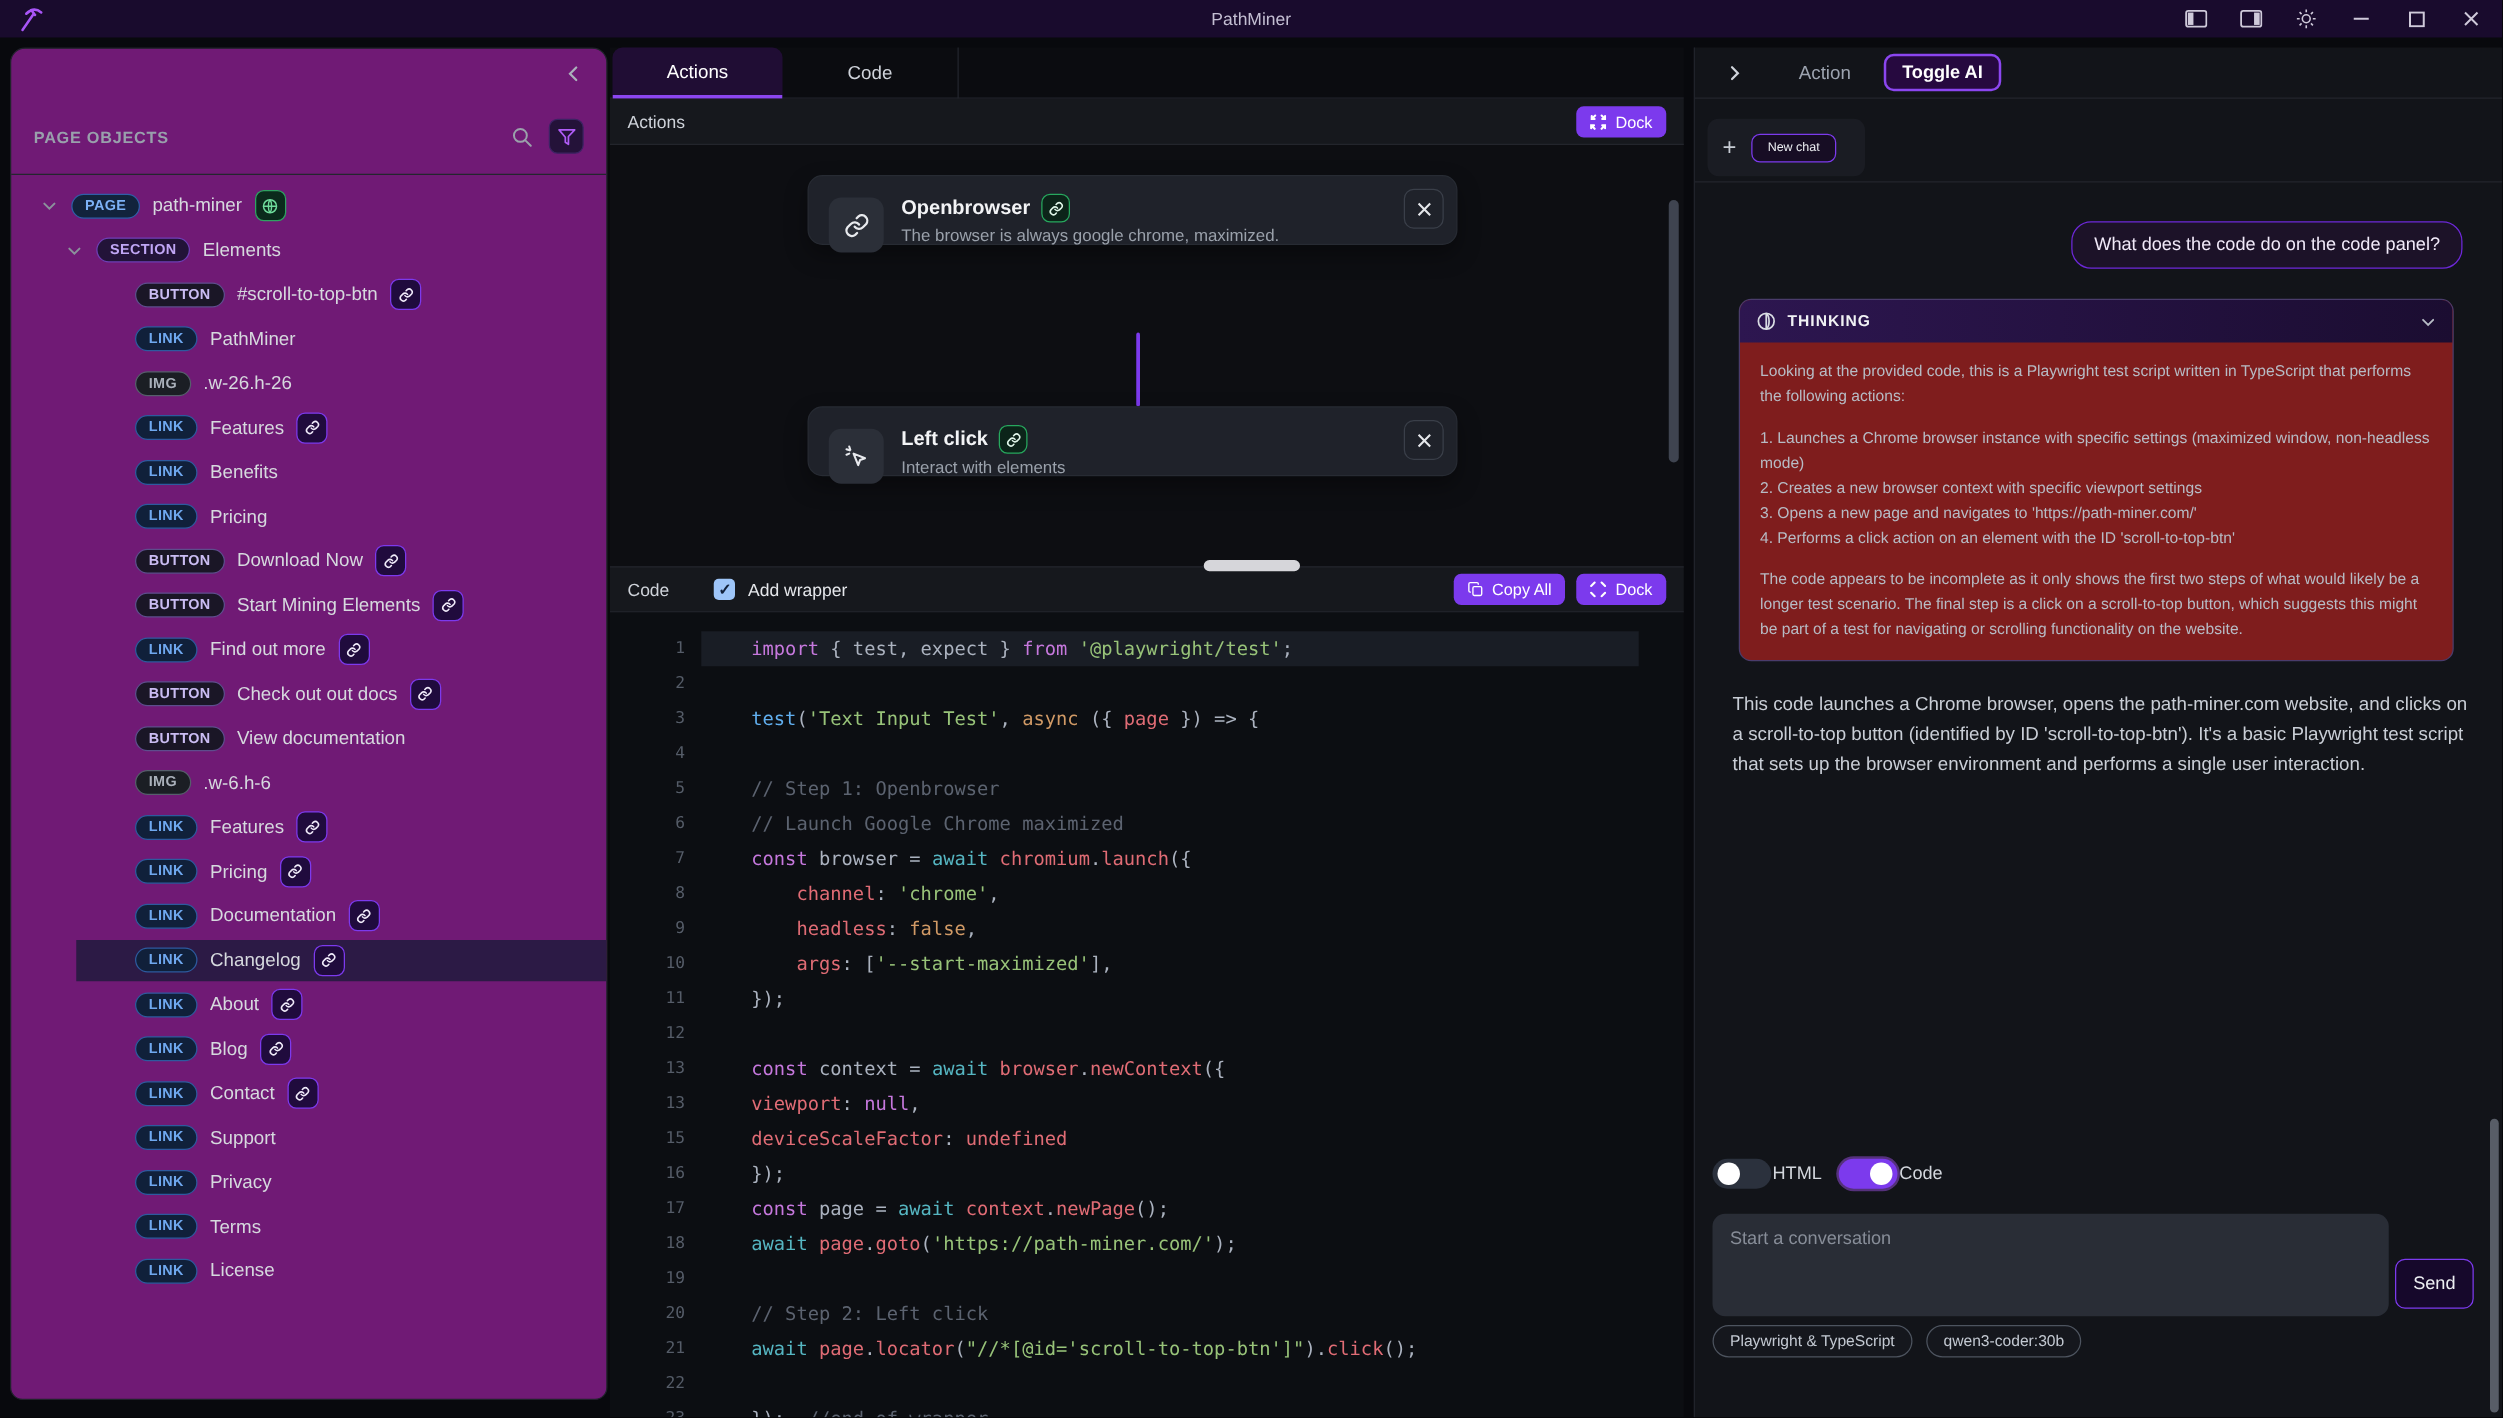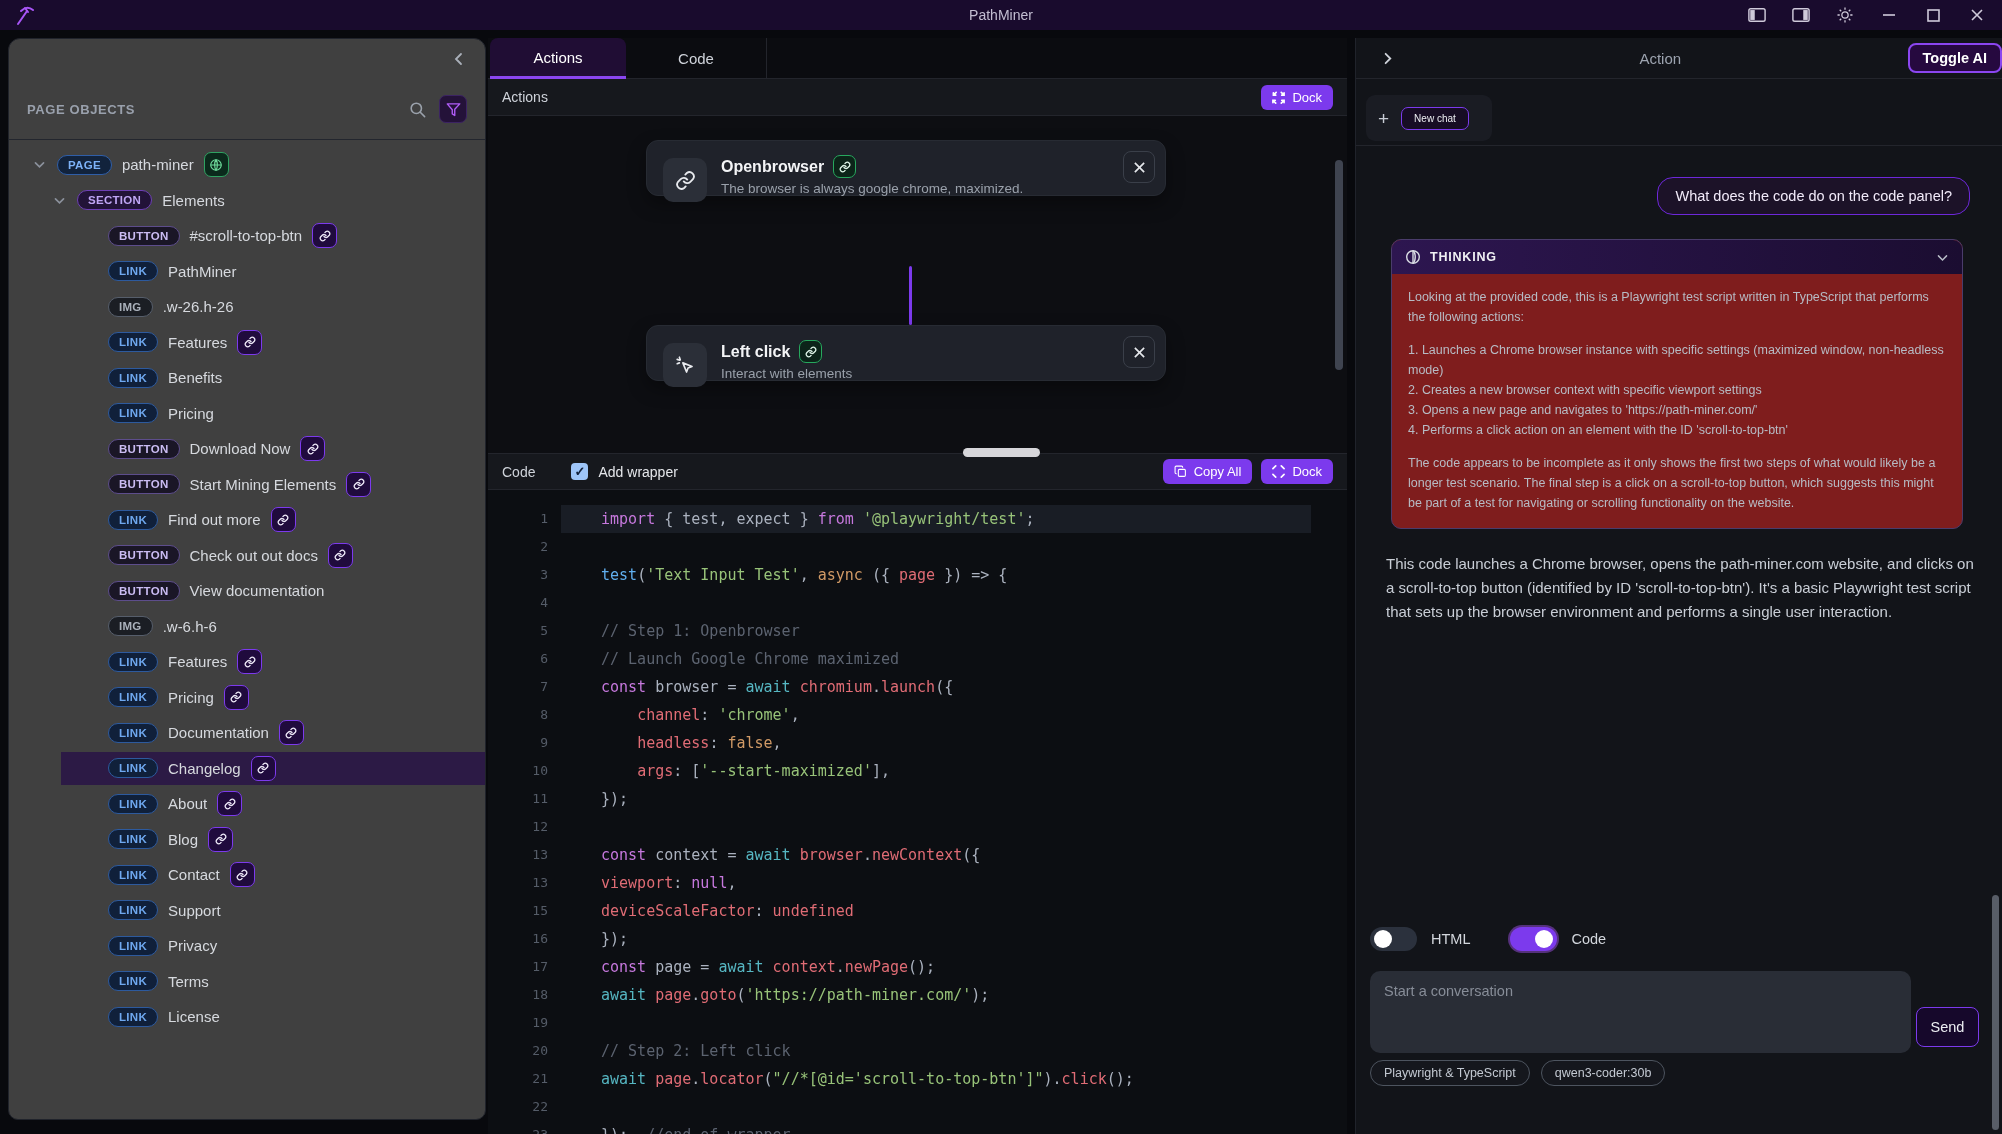--- a/index.html
+++ b/index.html
@@ -8,21 +8,21 @@
   #stage { position:relative; width:2002px; height:1134px; background:#08090d; overflow:hidden; }
 
   
   .titlebar { position:absolute; left:0; top:0; width:2002px; height:30px; background:#190b2d; display:flex; align-items:center; }
   .tb-title { position:absolute; left:0; right:0; text-align:center; color:#c3bed2; font-size:14px; }
   .tb-logo { position:absolute; left:12px; top:3px; }
   .tb-controls { position:absolute; right:14px; top:0; height:30px; display:flex; align-items:center; gap:22px; }
   .tb-btn { width:22px; height:22px; display:flex; align-items:center; justify-content:center; color:#cfcada; cursor:default; }
 
   
-  .sidebar { position:absolute; left:8px; top:38px; width:478px; height:1082px; background:#404040; border-radius:12px 12px 10px 10px; border:1px solid #20232b; }
+  .sidebar { position:absolute; left:8px; top:38px; width:478px; height:1082px; background:#701a75; border-radius:12px 12px 10px 10px; border:1px solid #20232b; }
   .middle { position:absolute; left:488px; top:38px; width:859px; height:1096px; }
   .rightpanel { position:absolute; left:1355px; top:38px; width:647px; height:1096px; background:#121419; border-left:1px solid #20232b; }
 
   
   .sb-collapse { position:absolute; right:18px; top:12px; color:#aab0ba; }
   .sb-head { position:absolute; left:0; top:44px; width:100%; height:52px; display:flex; align-items:center; padding:0 18px; }
   .sb-title { color:#99a0ac; font-size:13px; font-weight:bold; letter-spacing:.6px; }
   .sb-tools { margin-left:auto; display:flex; align-items:center; gap:12px; }
   .filter-btn { width:28px; height:28px; border-radius:7px; background:#241239; border:1px solid #3c2363; display:flex; align-items:center; justify-content:center; }
   .sb-div { position:absolute; left:0; top:100px; width:100%; border-top:1px solid #23262e; }
@@ -74,42 +74,42 @@
   .cline { position:relative; height:28px; line-height:28px; font-family:"DejaVu Sans Mono", monospace; font-size:15px; white-space:pre; }
   .cline.hl::before { content:""; position:absolute; left:73px; right:36px; top:0; bottom:0; background:#191d25; }
   .lnum { position:absolute; left:0; width:60px; text-align:right; color:#555c68; font-size:13px; }
   .ctext { position:absolute; left:113px; }
   .tk-kw { color:#c678dd; } .tk-fn { color:#61afef; } .tk-st { color:#98c379; }
   .tk-or { color:#d19a66; } .tk-cy { color:#56b6c2; } .tk-rd { color:#e06c75; }
   .tk-cm { color:#5c6370; } .tk-pl { color:#abb2bf; }
   .hgrip { position:absolute; left:475px; top:410px; width:77px; height:9px; border-radius:5px; background:#d6d6da; }
 
   
-  .rp-head { position:absolute; left:0; top:0; width:100%; height:41px; border-bottom:1px solid #23252c; display:flex; align-items:center;justify-content:space-between; }
+  .rp-head { position:absolute; left:0; top:0; width:100%; height:41px; border-bottom:1px solid #23252c; display:flex; align-items:center; }
   .rp-chev { margin-left:24px; color:#cfd3da; display:flex; }
   .rp-action-tab { margin-left:44px; color:#9ca3af; font-size:15px; }
   .toggle-ai { margin-left:26px; background:#26093f; border:2px solid #8b46f0; color:#fff; font-size:14.5px; font-weight:bold; border-radius:8px; padding:5px 13px; }
   .newchat-wrap { position:absolute; left:10px; top:57px; width:126px; height:46px; background:#1a1c23; border-radius:9px; display:flex; align-items:center; padding:0 12px; gap:12px; }
   .plus { color:#c7ccd4; font-size:19px; line-height:1; }
   .newchat-btn { background:#170d24; border:1.5px solid #7c3aed; border-radius:7px; color:#eceef2; font-size:10px; padding:5px 12px; }
   .rp-div { position:absolute; left:0; top:107px; width:100%; border-top:1px solid #23252c; }
 
   .user-bubble { position:absolute; right:32px; top:139px; max-width:400px; background:#1c1228; border:1.5px solid #6d28d9; border-radius:16px; padding:10px 17px; color:#f1eaf9; font-size:14.5px; }
 
   .think-card { position:absolute; left:35px; top:201px; width:572px; border:1px solid #4a3c6b; border-radius:10px; background:#7f1d1d; overflow:hidden; }
   .think-head { height:34px; background:linear-gradient(90deg,#2d1650,#1b0d31); display:flex; align-items:center; padding:0 13px; gap:9px; }
   .think-title { color:#f0f1f4; font-size:12.5px; font-weight:bold; letter-spacing:.8px; }
   .think-chevron { margin-left:auto; color:#b7bcc6; display:flex; }
   .think-body { padding:13px 16px 15px; color:#b7bbc4; font-size:12.5px; line-height:20px; }
   .think-body p { white-space:pre-line; margin-bottom:13px; }
   .think-body p:last-child { margin-bottom:0; }
 
   .answer { position:absolute; left:30px; top:514px; width:588px; color:#c9ced6; font-size:15px; line-height:24px; }
 
-  .io-row { position:absolute; left:14px; top:889px; display:flex; align-items:center; gap:14px; }
+  .io-row { position:absolute; left:14px; top:889px; display:flex; align-items:center; gap:1px; }
   .switch { width:47px; height:24px; border-radius:12px; position:relative; }
   .switch .knob { position:absolute; top:3px; width:18px; height:18px; border-radius:50%; background:#fff; }
   .sw-off { background:#2b313d; }
   .sw-off .knob { left:4px; }
   .sw-on { background:#7c3aed; box-shadow:0 0 0 2px rgba(168,85,247,.45); }
   .sw-on .knob { right:4px; }
   .sw-label { color:#d3d7dd; font-size:14.5px; }
   .sw-gap { width:12px; }
 
   .chat-input { position:absolute; left:14px; top:933px; width:541px; height:82px; background:#292d36; border:none; border-radius:10px; padding:12px 14px; color:#e5e7eb; font-size:14.5px; font-family:"Liberation Sans",sans-serif; resize:none; outline:none; }

